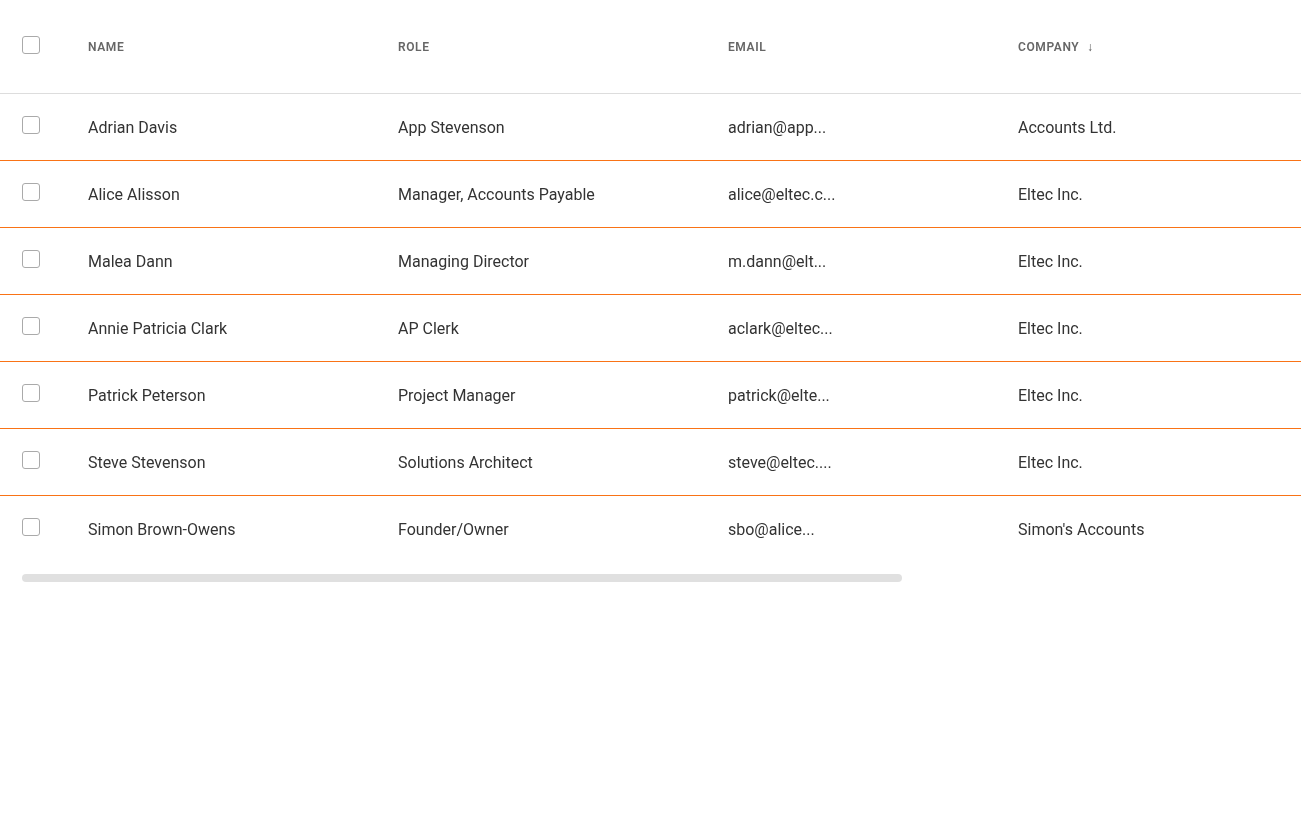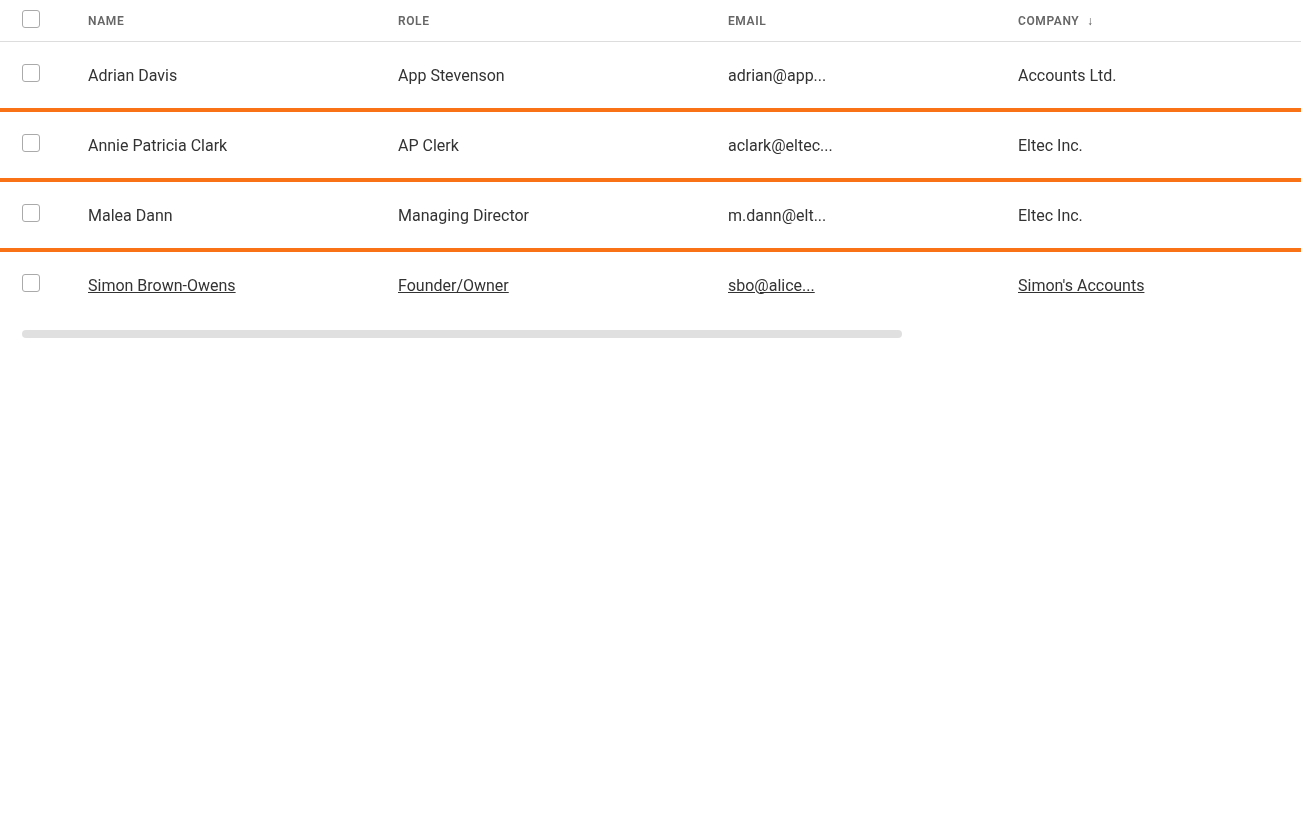--- a/index.html
+++ b/index.html
@@ -32,41 +32,40 @@
     col.col-name  { width: 310px; }
     col.col-role  { width: 330px; }
     col.col-email { width: 290px; }
     col.col-company { width: 299px; }
 
     thead tr {
       border-bottom: 1px solid #ddd;
     }
 
     th {
-      padding: 10px 16px;
+      padding: 36px 16px;
       text-align: left;
       font-size: 12px;
       font-weight: 600;
       letter-spacing: 0.05em;
       color: #666;
       text-transform: uppercase;
       background: #fff;
     }
 
     th.col-check-header {
       padding-left: 22px;
     }
 
     tbody tr {
-      border-bottom: 4px solid #f97316;
+      border-bottom: 1px solid #f97316;
     }
 
     tbody tr:last-child {
       border-bottom: none;
-      text-decoration: underline;
     }
 
     td {
       padding: 22px 16px;
       font-size: 16px;
       color: #333;
       vertical-align: middle;
     }
 
     td.col-check-cell {
@@ -148,30 +147,51 @@
     <tbody id="table-body">
     <tr>
           <td class="col-check-cell"><span class="checkbox"></span></td>
           <td>Adrian Davis</td>
           <td>App Stevenson</td>
           <td>adrian@app...</td>
           <td>Accounts Ltd.</td>
         </tr>
         <tr>
           <td class="col-check-cell"><span class="checkbox"></span></td>
+          <td>Alice Alisson</td>
+          <td>Manager, Accounts Payable</td>
+          <td>alice@eltec.c...</td>
+          <td>Eltec Inc.</td>
+        </tr>
+        <tr>
+          <td class="col-check-cell"><span class="checkbox"></span></td>
+          <td>Malea Dann</td>
+          <td>Managing Director</td>
+          <td>m.dann@elt...</td>
+          <td>Eltec Inc.</td>
+        </tr>
+        <tr>
+          <td class="col-check-cell"><span class="checkbox"></span></td>
           <td>Annie Patricia Clark</td>
           <td>AP Clerk</td>
           <td>aclark@eltec...</td>
           <td>Eltec Inc.</td>
         </tr>
         <tr>
           <td class="col-check-cell"><span class="checkbox"></span></td>
-          <td>Malea Dann</td>
-          <td>Managing Director</td>
-          <td>m.dann@elt...</td>
+          <td>Patrick Peterson</td>
+          <td>Project Manager</td>
+          <td>patrick@elte...</td>
+          <td>Eltec Inc.</td>
+        </tr>
+        <tr>
+          <td class="col-check-cell"><span class="checkbox"></span></td>
+          <td>Steve Stevenson</td>
+          <td>Solutions Architect</td>
+          <td>steve@eltec....</td>
           <td>Eltec Inc.</td>
         </tr>
         <tr>
           <td class="col-check-cell"><span class="checkbox"></span></td>
           <td>Simon Brown-Owens</td>
           <td>Founder/Owner</td>
           <td>sbo@alice...</td>
           <td>Simon's Accounts</td>
         </tr>
       </tbody>

